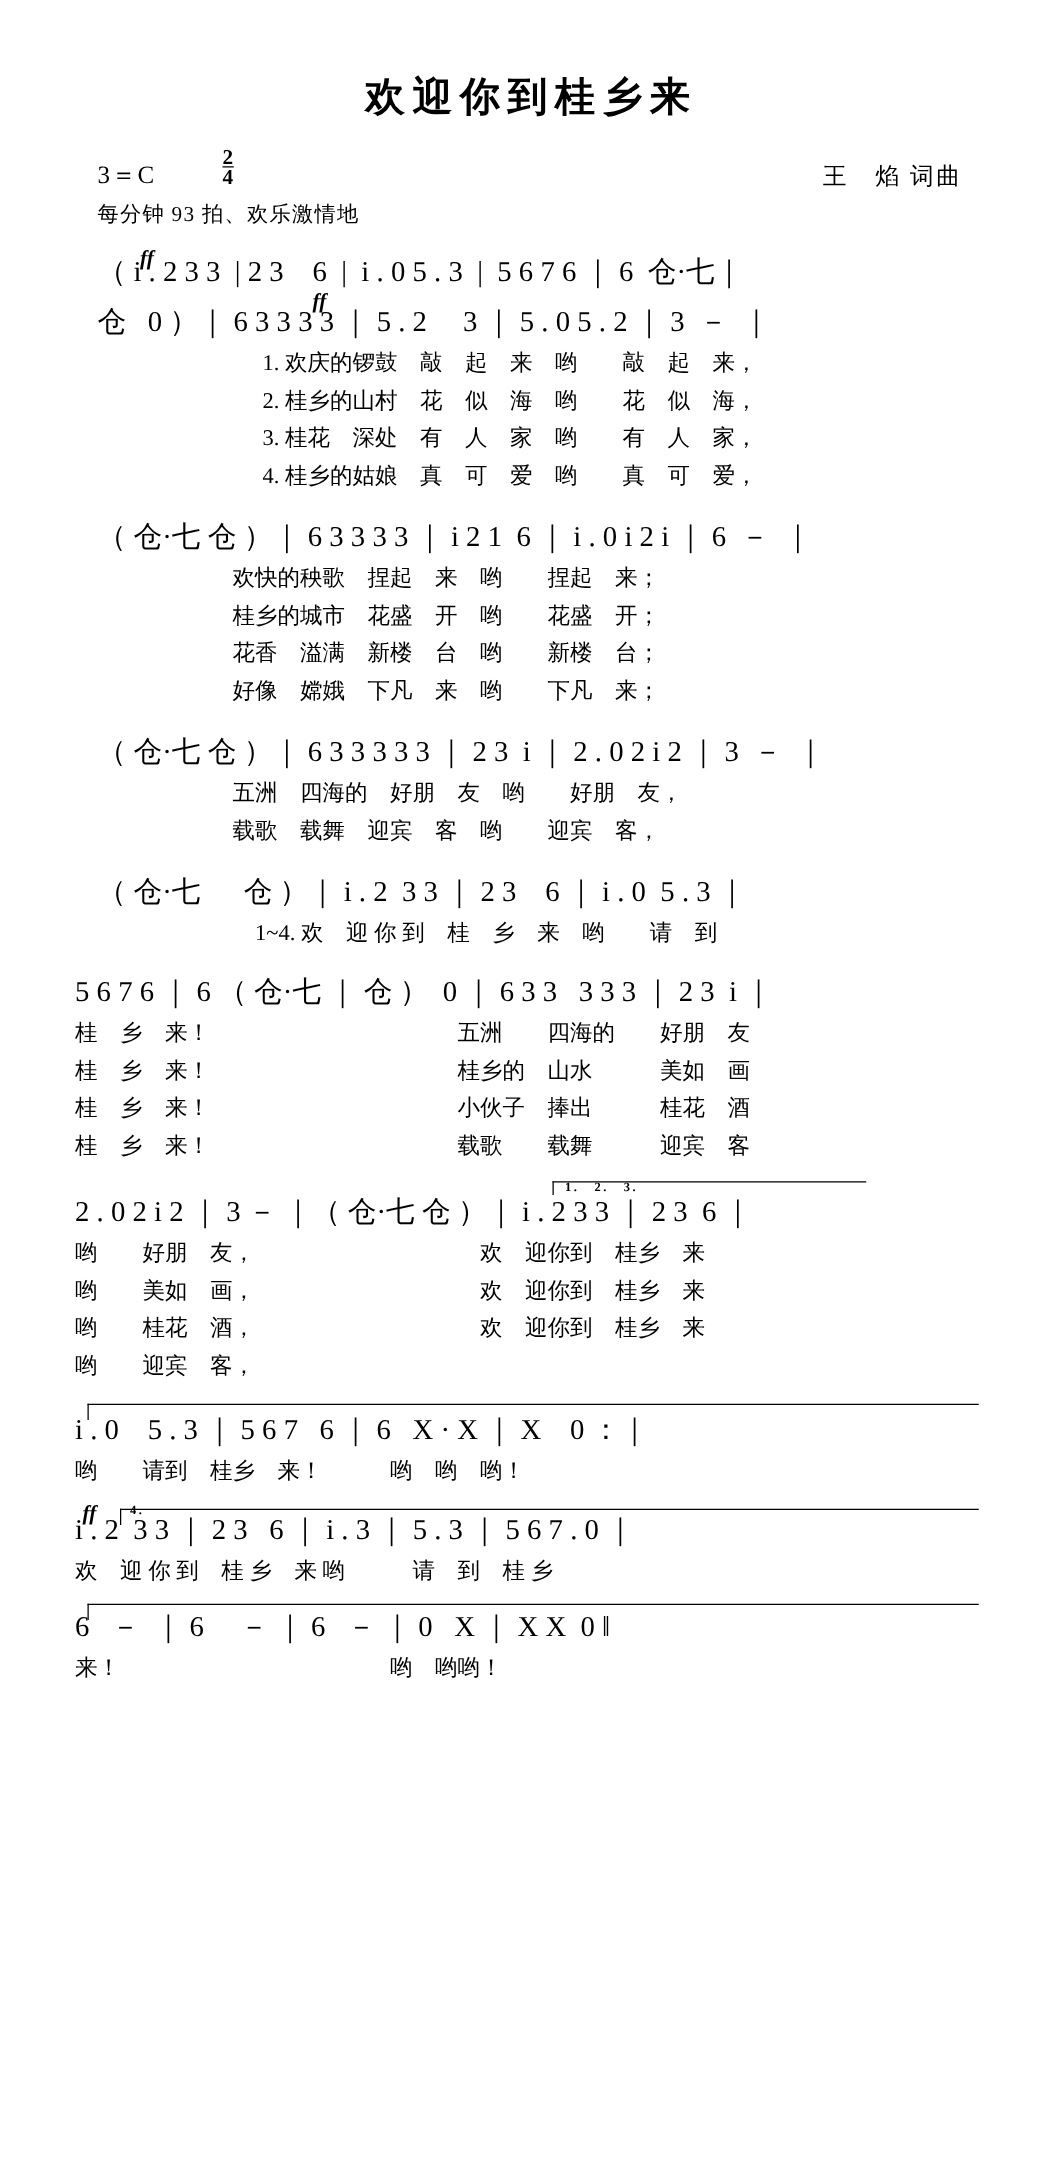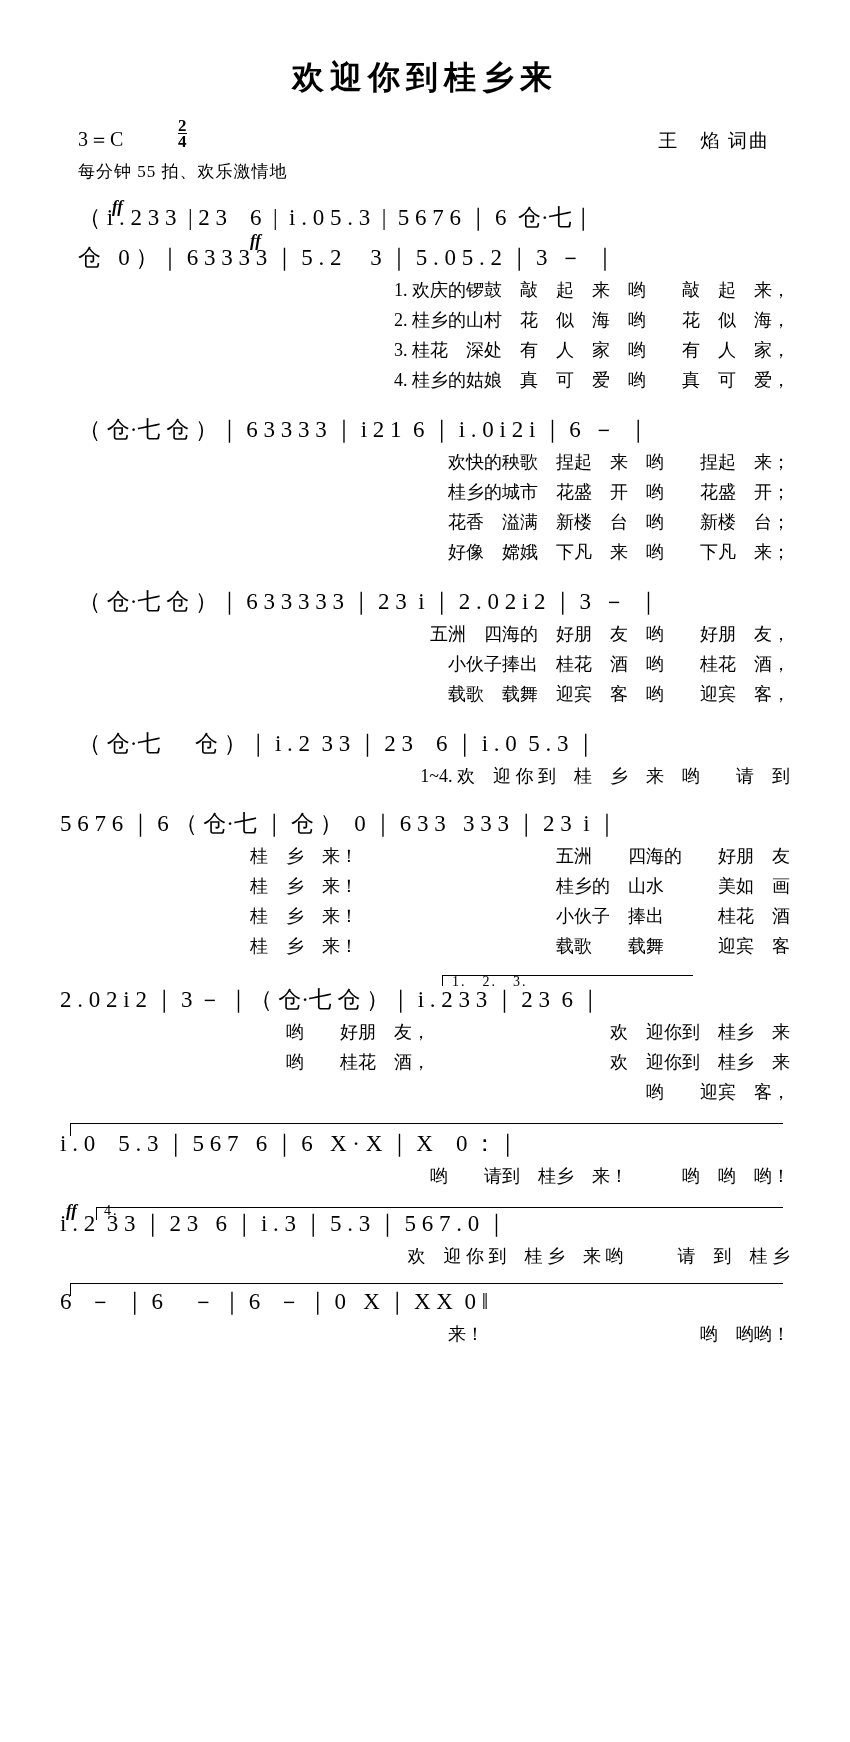--- a/index.html
+++ b/index.html
@@ -83,33 +83,33 @@
     height: 34px;
     line-height: 34px;
   }
   .lyric-line {
     position: relative;
     font-size: 18px;
     white-space: pre;
     height: 30px;
     line-height: 30px;
     letter-spacing: 0px;
-    text-align: right;
   }
   .dyn {
     position: absolute;
     font-family: "Liberation Serif", serif;
     font-style: italic;
     font-weight: bold;
     font-size: 17px;
   }
   .ending-mark {
     position: absolute;
-    font-size: 14px;
+    font-size: 10px;
     letter-spacing: 2px;
+    font-weight: bold;
   }
   .bracket {
     position: absolute;
     border-left: 1.6px solid #000;
     border-top: 1.6px solid #000;
   }
   .longline {
     position: absolute;
     border-top: 1.6px solid #000;
     border-left: 1.6px solid #000;
@@ -127,21 +127,21 @@
 
   <div class="meta-row">
     <span class="key-sig">3＝C</span>
     <span class="time-sig">
       <span class="num">2</span>
       <span class="den">4</span>
     </span>
     <span class="composer">王　焰  词曲</span>
   </div>
 
-  <div class="tempo">每分钟 55 拍、欢乐激情地</div>
+  <div class="tempo">每分钟 93 拍、欢乐激情地</div>
 
   <div class="system" style="margin-top:18px;">
     <span class="dyn" style="left:52px; top:-4px;">ff</span>
     <div class="notes-line indent-1" style="margin-top:12px;">（ i . 2 3 3  | 2 3    6  |  i . 0 5 . 3  |  5 6 7 6 ｜ 6  仓·七｜</div>
   </div>
 
   <div class="system" style="margin-top:6px;">
     <span class="dyn" style="left:190px; top:-10px;">ff</span>
     <div class="notes-line indent-1">仓   0 ）｜ 6 3 3 3 3 ｜ 5 . 2     3 ｜ 5 . 0 5 . 2 ｜ 3  －  ｜</div>
     <div class="lyric-line indent-3">1. 欢庆的锣鼓　敲　起　来　哟　　敲　起　来，</div>
@@ -154,21 +154,20 @@
     <div class="notes-line indent-1">（ 仓·七 仓 ）｜ 6 3 3 3 3 ｜ i 2 1  6 ｜ i . 0 i 2 i ｜ 6  －  ｜</div>
     <div class="lyric-line indent-1">　　　　　　欢快的秧歌　捏起　来　哟　　捏起　来；</div>
     <div class="lyric-line indent-1">　　　　　　桂乡的城市　花盛　开　哟　　花盛　开；</div>
     <div class="lyric-line indent-1">　　　　　　花香　溢满　新楼　台　哟　　新楼　台；</div>
     <div class="lyric-line indent-1">　　　　　　好像　嫦娥　下凡　来　哟　　下凡　来；</div>
   </div>
 
   <div class="system" style="margin-top:18px;">
     <div class="notes-line indent-1">（ 仓·七 仓 ）｜ 6 3 3 3 3 3 ｜ 2 3  i ｜ 2 . 0 2 i 2 ｜ 3  －  ｜</div>
     <div class="lyric-line indent-1">　　　　　　五洲　四海的　好朋　友　哟　　好朋　友，</div>
-    <div class="lyric-line indent-1">　　　　　　小伙子捧出　桂花　酒　哟　　桂花　酒，</div>
     <div class="lyric-line indent-1">　　　　　　载歌　载舞　迎宾　客　哟　　迎宾　客，</div>
   </div>
 
   <div class="system" style="margin-top:18px;">
     <div class="notes-line indent-1">（ 仓·七 　 仓 ）｜ i . 2  3 3 ｜ 2 3    6 ｜ i . 0  5 . 3 ｜</div>
     <div class="lyric-line indent-1">　　　　　　　1~4. 欢　迎 你 到　桂　乡　来　哟　　请　到</div>
   </div>
 
   <div class="system" style="margin-top:16px;">
     <div class="notes-line">5 6 7 6 ｜ 6 （ 仓·七 ｜ 仓 ）  0 ｜ 6 3 3   3 3 3 ｜ 2 3  i ｜</div>
@@ -176,20 +175,21 @@
     <div class="lyric-line">桂　乡　来！　　　　　　　　　　　桂乡的　山水　　　美如　画</div>
     <div class="lyric-line">桂　乡　来！　　　　　　　　　　　小伙子　捧出　　　桂花　酒</div>
     <div class="lyric-line">桂　乡　来！　　　　　　　　　　　载歌　　载舞　　　迎宾　客</div>
   </div>
 
   <div class="system" style="margin-top:22px;">
     <span class="bracket" style="left:382px; top:-8px; width:250px; height:10px;"></span>
     <span class="ending-mark" style="left:392px; top:-10px;">1.　2.　3.</span>
     <div class="notes-line" style="margin-top:6px;">2 . 0 2 i 2 ｜ 3 － ｜（ 仓·七 仓 ）｜ i . 2 3 3 ｜ 2 3  6 ｜</div>
     <div class="lyric-line">哟　　好朋　友，　　　　　　　　　　欢　迎你到　桂乡　来</div>
+    <div class="lyric-line">哟　　美如　画，　　　　　　　　　　欢　迎你到　桂乡　来</div>
     <div class="lyric-line">哟　　桂花　酒，　　　　　　　　　　欢　迎你到　桂乡　来</div>
     <div class="lyric-line">哟　　迎宾　客，</div>
   </div>
 
   <div class="system" style="margin-top:20px;">
     <span class="longline" style="left:10px; top:-4px; width:712px;"></span>
     <div class="notes-line" style="margin-top:10px;">i . 0    5 . 3 ｜ 5 6 7   6 ｜ 6   X · X ｜ X    0 ：｜</div>
     <div class="lyric-line">哟　　请到　桂乡　来！　　　哟　哟　哟！</div>
   </div>
 

